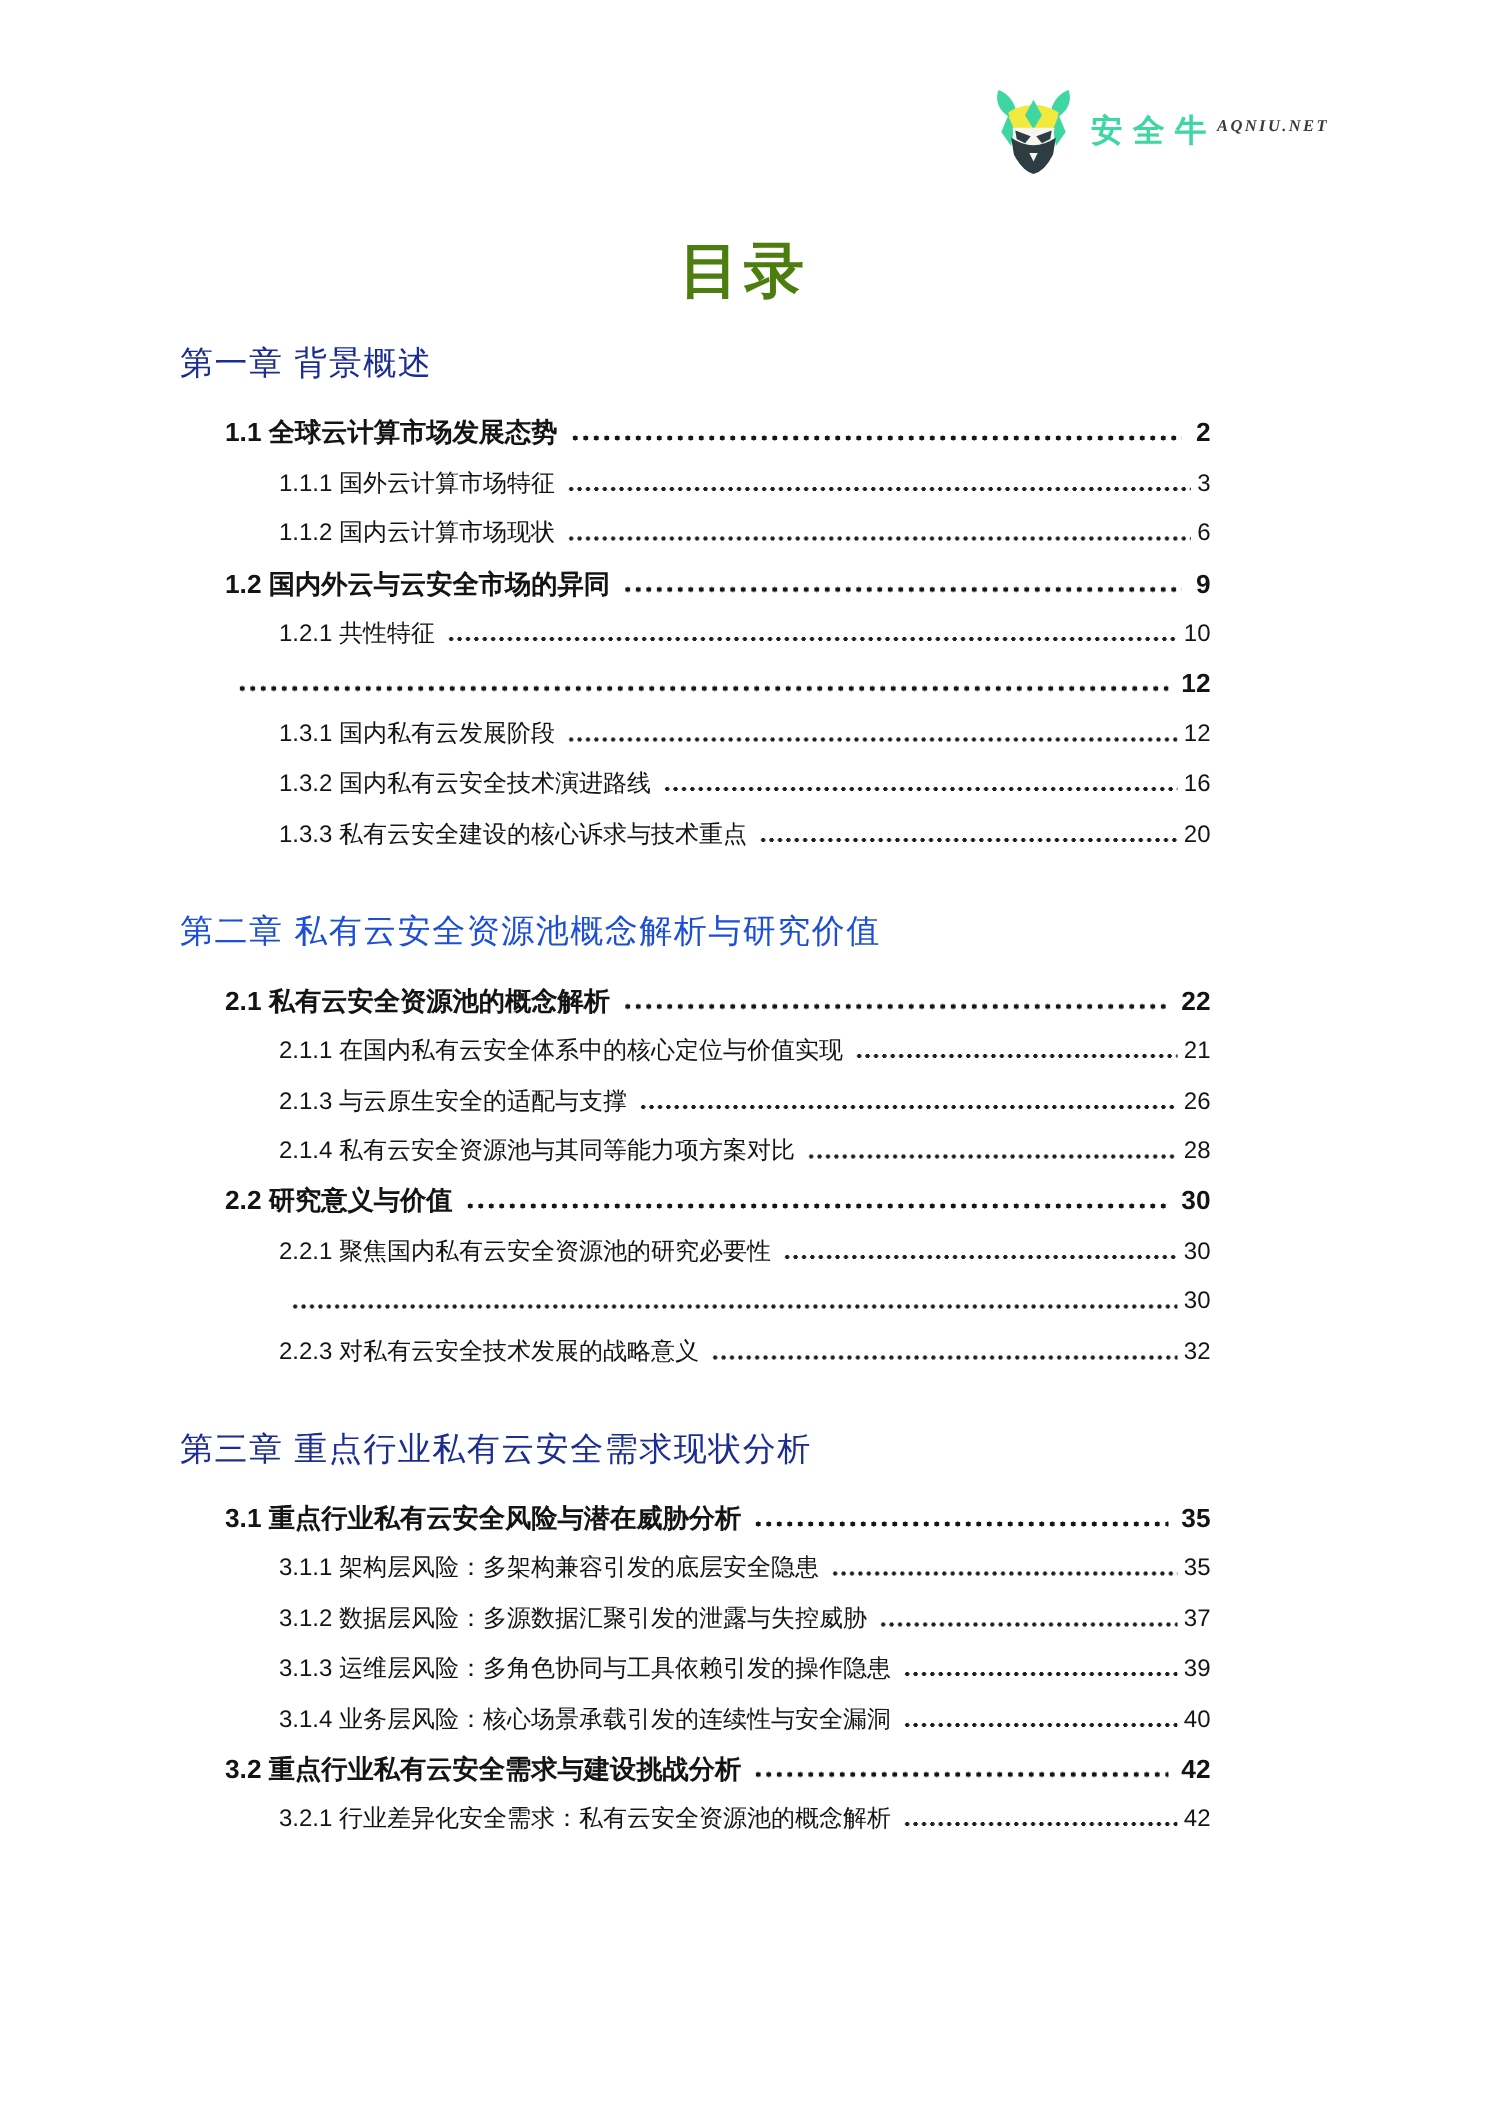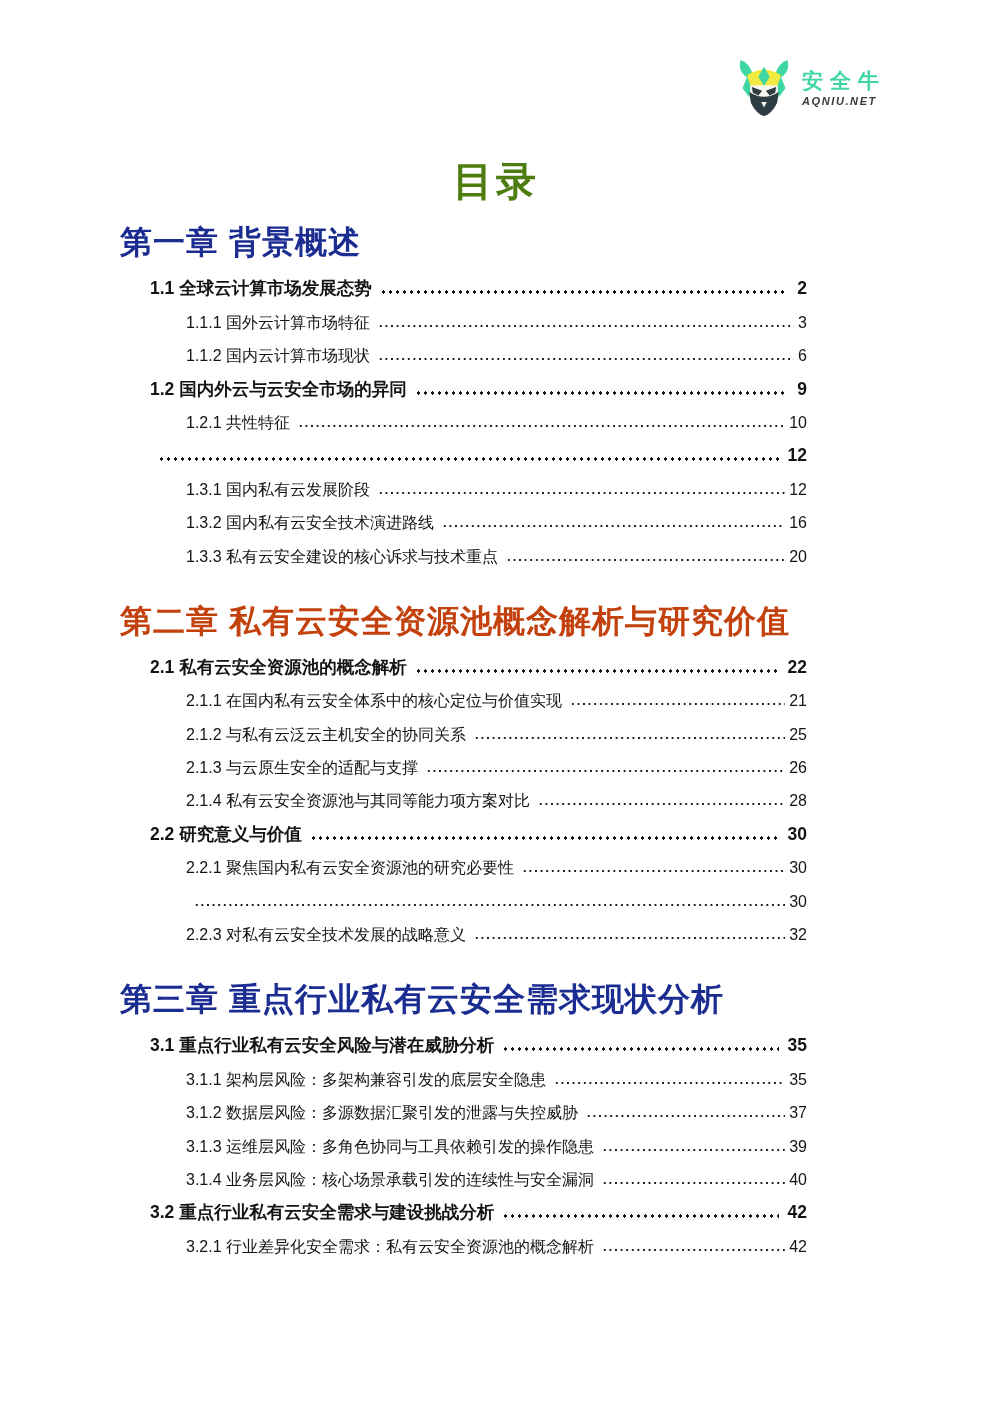--- a/index.html
+++ b/index.html
@@ -19,21 +19,21 @@
   .logo {
     position: absolute;
     top: 58px;
     right: 106px;
     display: flex;
     align-items: center;
     gap: 10px;
   }
   .logo-mark { width: 56px; height: 60px; display: inline-block; }
   .logo-mark svg { width: 100%; height: 100%; display: block; }
-  .logo-text { display: flex; flex-direction: column; }
+  .logo-text { display: flex; }
   .brand-name {
     font-size: 21px;
     font-weight: bold;
     letter-spacing: 7px;
     line-height: 24px;
     white-space: nowrap;
   }
   .brand-domain {
     font-size: 11px;
     font-weight: bold;
@@ -51,23 +51,23 @@
     line-height: 46px;
     font-weight: bold;
     letter-spacing: 3px;
   }
 
   
   .toc { margin: 0 185px 0 120px; }
   .chapter { margin-top: 37px; }
   .chapter:first-child { margin-top: 22px; }
   .chapter-title {
-    font-size: 32px;
+    font-size: 22px;
     line-height: 32px;
-    font-weight: bold;
+    font-weight: normal;
     margin: 0 0 9px 0;
     letter-spacing: 1px;
   }
   .toc-entry {
     display: flex;
     align-items: flex-end;
     height: 33.4px;
     cursor: pointer;
   }
   .entry-label { line-height: 23px; white-space: nowrap; }
@@ -119,21 +119,21 @@
           <path d="M17 31 L28 35 L24 40 L18 37 Z" fill="#2e3c44"></path>
           <path d="M43 31 L32 35 L36 40 L42 37 Z" fill="#2e3c44"></path>
 
           <path d="M14 36 Q30 47 46 36 L44 48 Q38 60 30 62 Q22 60 16 48 Z" fill="#2e3c44"></path>
 
           <path d="M27 47 L33 47 L30 53 Z" fill="#f7f6ee"></path>
         </svg>
       </span>
       <span class="logo-text">
         <span class="brand-name" style="color: rgb(62, 214, 162);">安全牛</span>
-        <span class="brand-domain" style="color: rgb(58, 58, 58);">AQNIU.NET</span>
+        <span class="brand-domain" style="color: rgb(58, 58, 58); font-family: Liberation Serif, serif;">AQNIU.NET</span>
       </span>
     </div>
   </header>
 
   <h1 class="doc-title" style="color: #4d7c0f;">目录</h1>
 
   <main class="toc">
       <section class="chapter">
         <h2 class="chapter-title" style="color: rgb(28, 45, 146);">第一章 背景概述</h2>
         <div class="toc-entry level-1">
@@ -175,35 +175,30 @@
           <span class="leader"></span>
           <span class="entry-page">16</span>
         </div>
         <div class="toc-entry level-2">
           <span class="entry-label">1.3.3 私有云安全建设的核心诉求与技术重点</span>
           <span class="leader"></span>
           <span class="entry-page">20</span>
         </div>
       </section>
       <section class="chapter">
-        <h2 class="chapter-title" style="color: #c2410c;">第二章 私有云安全资源池概念解析与研究价值</h2>
+        <h2 class="chapter-title" style="color: #1d4ed8;">第二章 私有云安全资源池概念解析与研究价值</h2>
         <div class="toc-entry level-1">
           <span class="entry-label">2.1 私有云安全资源池的概念解析</span>
           <span class="leader"></span>
           <span class="entry-page">22</span>
         </div>
         <div class="toc-entry level-2">
           <span class="entry-label">2.1.1 在国内私有云安全体系中的核心定位与价值实现</span>
           <span class="leader"></span>
           <span class="entry-page">21</span>
-        </div>
-        <div class="toc-entry level-2">
-          <span class="entry-label">2.1.2 与私有云泛云主机安全的协同关系</span>
-          <span class="leader"></span>
-          <span class="entry-page">25</span>
         </div>
         <div class="toc-entry level-2">
           <span class="entry-label">2.1.3 与云原生安全的适配与支撑</span>
           <span class="leader"></span>
           <span class="entry-page">26</span>
         </div>
         <div class="toc-entry level-2">
           <span class="entry-label">2.1.4 私有云安全资源池与其同等能力项方案对比</span>
           <span class="leader"></span>
           <span class="entry-page">28</span>

